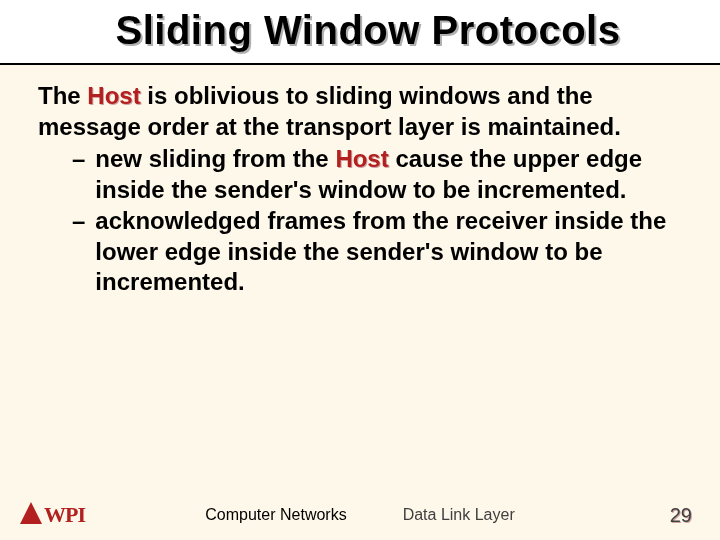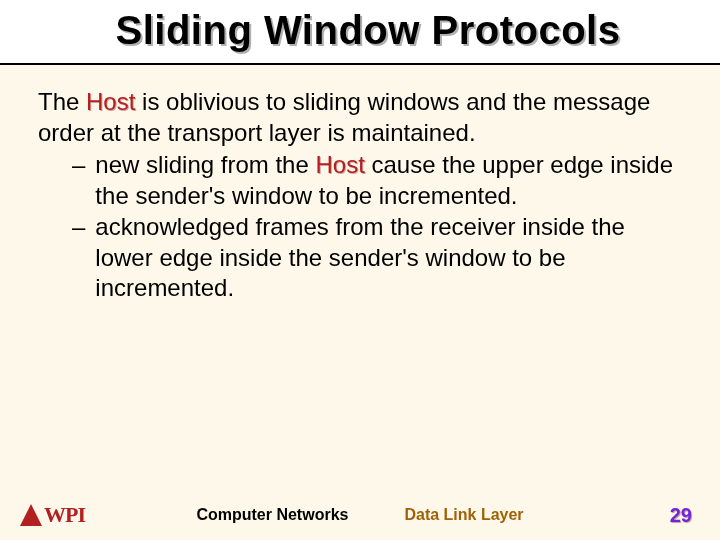--- a/index.html
+++ b/index.html
@@ -16,25 +16,25 @@
     text-align: center;
   }
   .title-text {
     font-size: 40px;
     font-weight: bold;
     color: #000;
     text-shadow: 2px 2px 0 #b0b0b0;
     letter-spacing: 0.5px;
   }
   .content {
-    padding: 22px 38px 0 38px;
+    padding: 16px 38px 0 38px;
     font-size: 24px;
     line-height: 1.28;
     color: #000;
-    font-weight: normal;
+    font-weight: bold;
   }
   .para { margin-bottom: 2px; }
   .host {
     color: #b22020;
     text-shadow: 1px 1px 0 #d0a0a0;
   }
   .bullets { margin-top: 2px; }
   .bullet {
     display: flex;
     padding-left: 34px;
@@ -48,21 +48,21 @@
     position: absolute;
     bottom: 12px;
     left: 0;
     width: 100%;
     display: flex;
     align-items: center;
   }
   .logo {
     margin-left: 20px;
     display: flex;
-    align-items: center;
+    align-items: flex-start;
   }
   .logo-shape {
     width: 22px; height: 22px;
     background: #b22020;
     clip-path: polygon(50% 0, 100% 100%, 0 100%);
     margin-right: 2px;
   }
   .logo-text {
     color: #b22020;
     font-family: Georgia, "Times New Roman", serif;
@@ -70,30 +70,30 @@
     font-size: 22px;
     letter-spacing: -1px;
   }
   .foot-center {
     position: absolute;
     left: 50%;
     transform: translateX(-50%);
     display: flex;
     gap: 40px;
     font-size: 16px;
-    font-weight: bold;
+    font-weight: normal;
     align-items: flex-end;
   }
   .foot-a { color: #000; }
-  .foot-b { color: #a16207; margin-left: 16px; }
+  .foot-b { color: #404040; margin-left: 16px; }
   .page-num {
     position: absolute;
     right: 28px;
-    color: #6d28d9;
-    font-weight: bold;
+    color: #404040;
+    font-weight: normal;
     font-size: 20px;
     text-shadow: 1px 1px 0 #d0a0a0;
   }
 </style>
 </head>
 <body>
 
 <div class="title-box">
   <div class="title-text">Sliding Window Protocols</div>
 </div>

